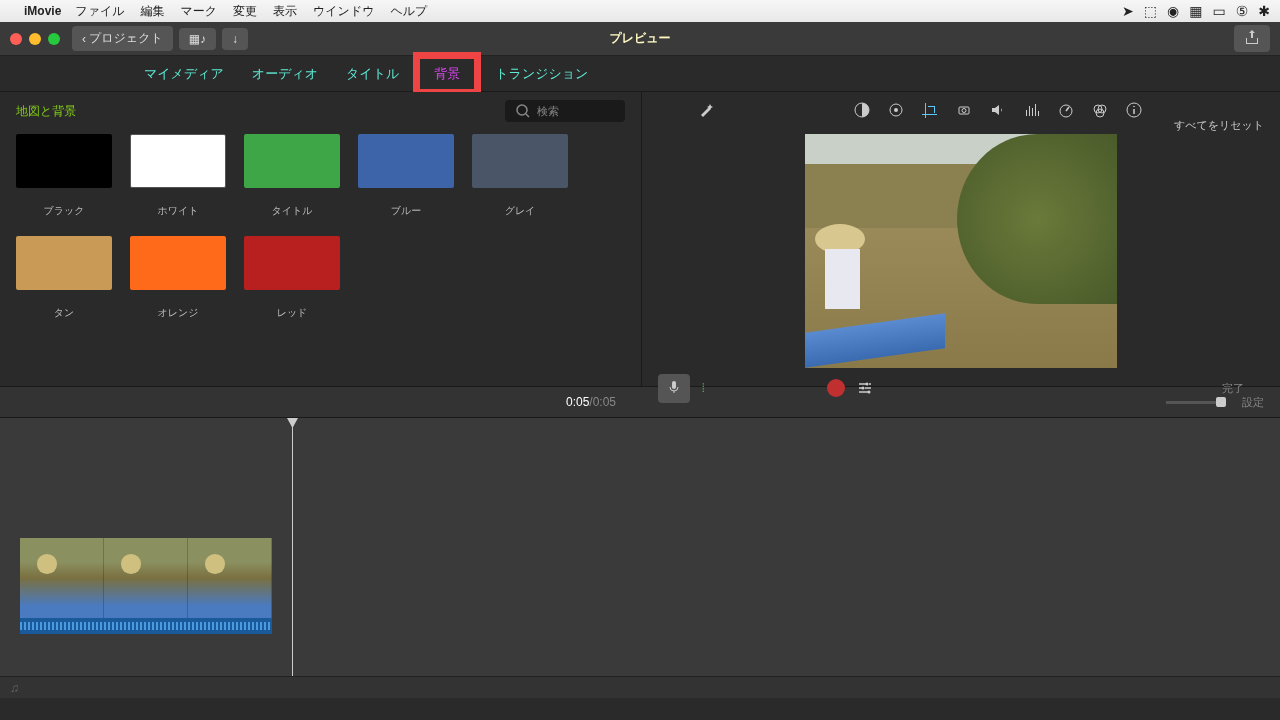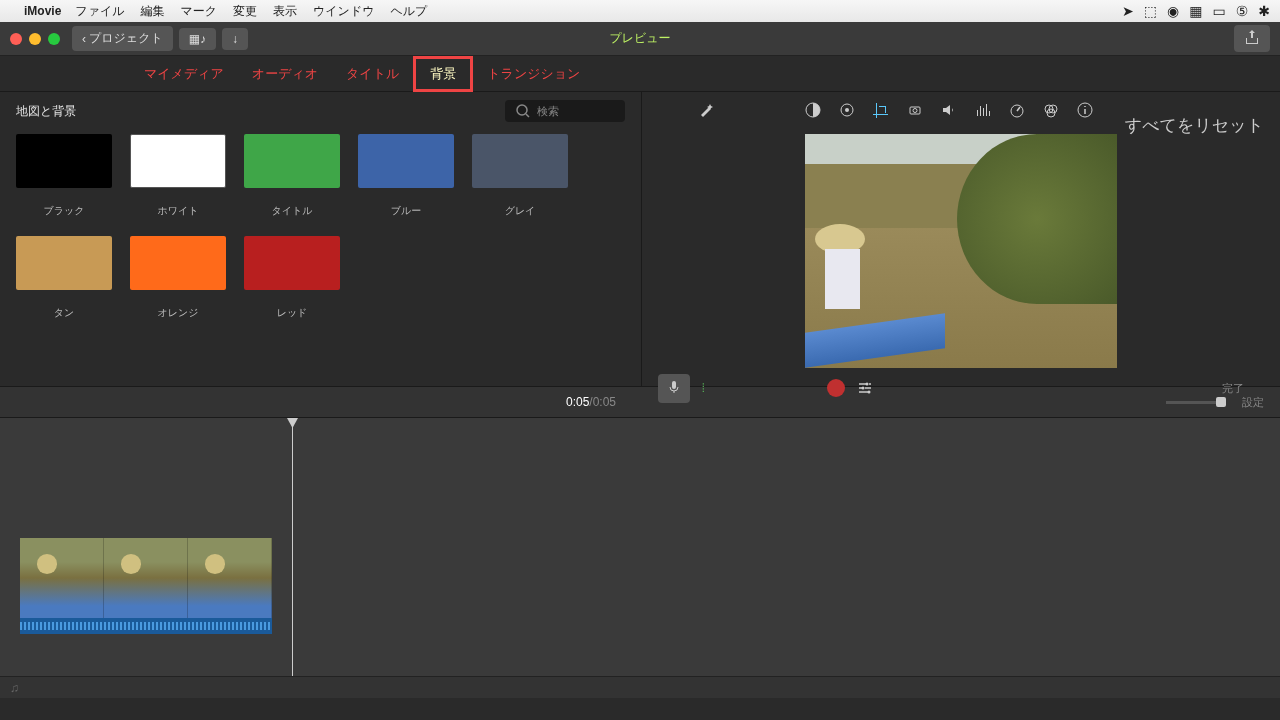--- a/index.html
+++ b/index.html
@@ -9,41 +9,41 @@
 .menubar .apple { font-size: 14px; margin-right: 14px; }
 .menubar .app { font-weight: bold; margin-right: 14px; }
 .menubar .mi { margin-right: 16px; font-size: 12px; }
 .menubar .right { margin-left: auto; display: flex; gap: 10px; font-size: 14px; }
 
 .titlebar { height: 34px; background: #3a3a3a; display: flex; align-items: center; padding: 0 10px; border-bottom: 1px solid #222; }
 .traffic { display: flex; gap: 7px; margin-right: 12px; }
 .dot { width: 12px; height: 12px; border-radius: 50%; }
 .red{background:#ff5f56}.yellow{background:#ffbd2e}.green{background:#27c93f}
 .tb-btn { background:#555; color:#ddd; padding:4px 10px; border-radius:4px; margin-right:6px; font-size:12px; display:flex; align-items:center; gap:3px;}
-.tb-title { position:absolute; left:50%; transform:translateX(-50%); color:#bef264; font-size:12px; }
+.tb-title { position:absolute; left:50%; transform:translateX(-50%); color:#fef9c3; font-size:12px;font-weight:bold; }
 .share { margin-left:auto; background:#555; padding:4px 10px; border-radius:4px; }
 
 .tabs { height: 36px; background:#2a2a2a; display:flex; align-items:center; padding-left:130px; gap:0; border-bottom:1px solid #1a1a1a;}
-.tab { padding:6px 14px; color:#ef4444; font-size:13px; }
-.tab.hl { border:3px solid #ef4444; color:#fef9c3;font-family:Liberation Serif, serif; }
+.tab { padding:6px 14px; color:#5eead4; font-size:13px; }
+.tab.hl { border:7px solid #ef4444; color:#d946ef;font-family:Liberation Serif, serif; }
 
 .main { display:flex; height: 294px; }
 .browser { width:642px; background:#2a2a2a; padding:0 16px; border-right:1px solid #1a1a1a;}
 .bhead { display:flex; align-items:center; padding:8px 0 12px; }
-.btitle { color:#e5e5e5; font-size:12px;text-align:center; }
+.btitle { color:#84cc16; font-size:12px;text-align:center; }
 .search { margin-left:auto; background:#1a1a1a; border-radius:4px; padding:3px 10px; width:120px; color:#888; display:flex; align-items:center; gap:6px; font-size:11px;}
 .grid5 { display:flex; flex-wrap:wrap; gap:18px; }
 .swatch { width:96px; }
 .sbox { width:96px; height:54px; border-radius:2px; }
 .slabel { text-align:center; margin-top:16px; font-size:10px; color:#bbb; }
 
 .viewer { flex:1; background:#2a2a2a; position:relative; }
 .vtools { height:36px; display:flex; align-items:center; padding:0 16px; gap:18px; color:#ccc; }
 .vtools .magic{margin-right:auto; margin-left:40px;}
-.reset { margin-left:14px; font-size:17px; color:#ccc;margin-top:30px;}
+.reset { margin-left:14px; font-size:11px; color:#ccc;margin-top:30px;}
 .preview { width:312px; height:234px; margin:6px auto 0; background:#8a8050; position:relative; overflow:hidden; }
 .sky{position:absolute;top:0;left:0;right:0;height:30px;background:#c8d0c8;}
 .foliage{position:absolute;top:0;right:0;width:160px;height:170px;background:radial-gradient(circle,#6a7a3a,#4a5a2a);border-radius:50% 0 0 50%;}
 .water{position:absolute;bottom:0;left:0;right:0;height:140px;background:linear-gradient(#9a8a5a,#8a7a4a);}
 .hat{position:absolute;top:90px;left:10px;width:50px;height:30px;background:#d8c890;border-radius:50%;}
 .person{position:absolute;top:115px;left:20px;width:35px;height:60px;background:#e8e8f0;}
 .boat{position:absolute;bottom:10px;left:0;width:140px;height:35px;background:linear-gradient(#5a8ad0,#3a6ab0);transform:skewY(-8deg);}
 .rec { height:40px; display:flex; align-items:center; padding:0 16px; gap:12px;}
 .mic{background:#555;padding:5px 8px;border-radius:4px;}
 .recbtn{width:18px;height:18px;background:#c03030;border-radius:50%;margin-left:110px;}

